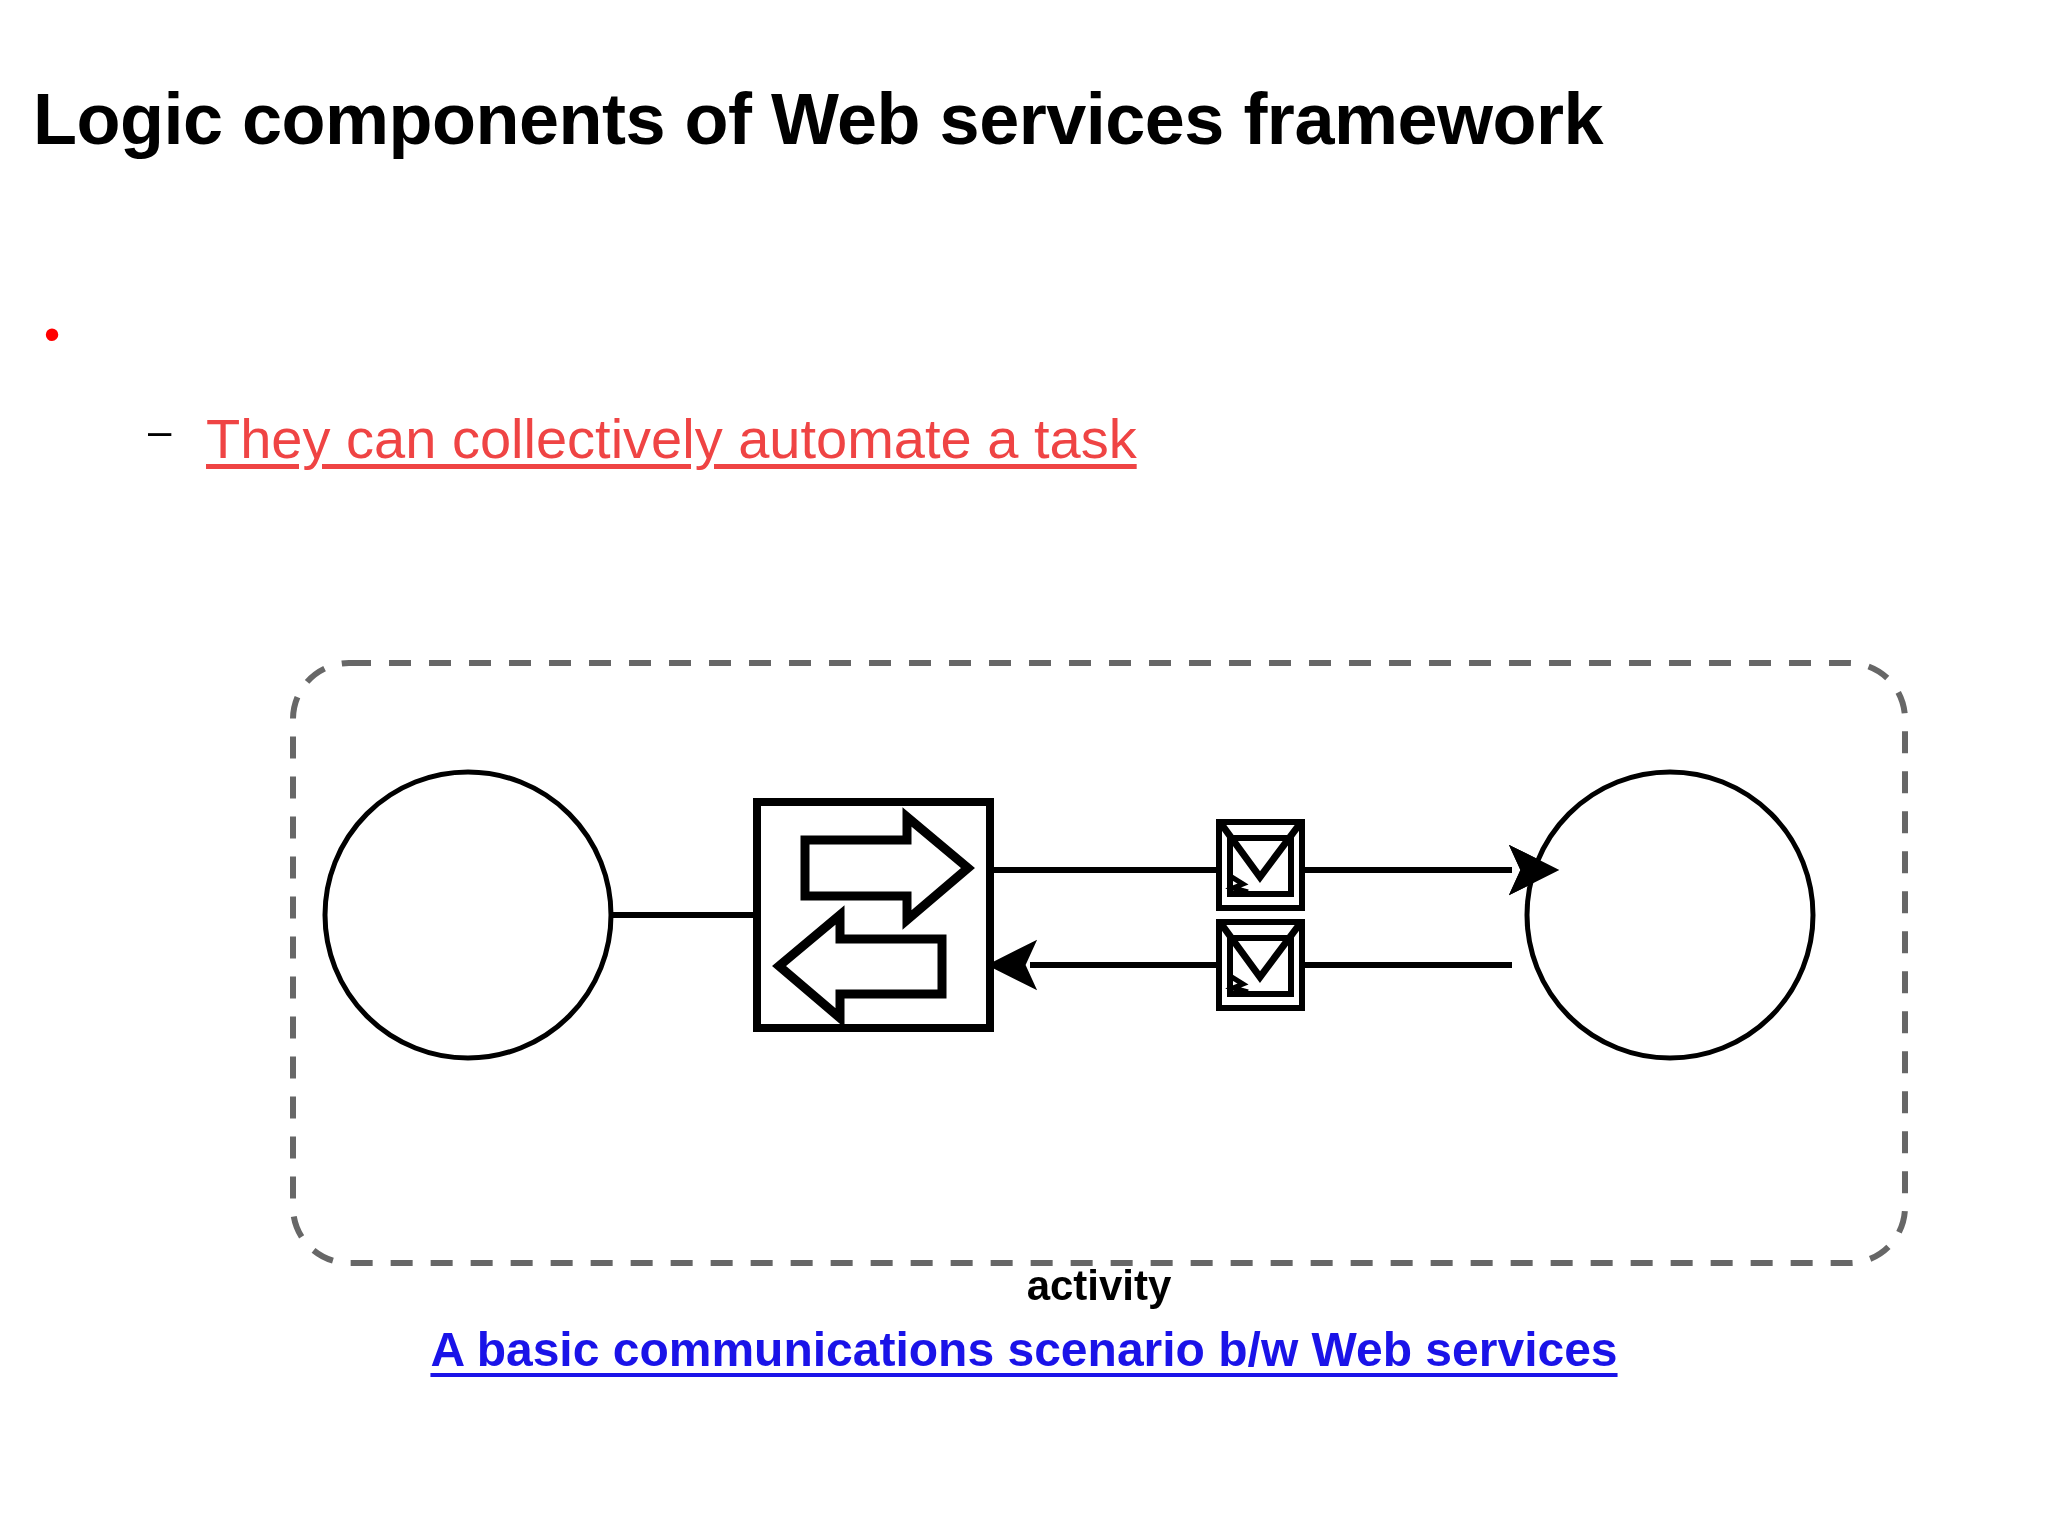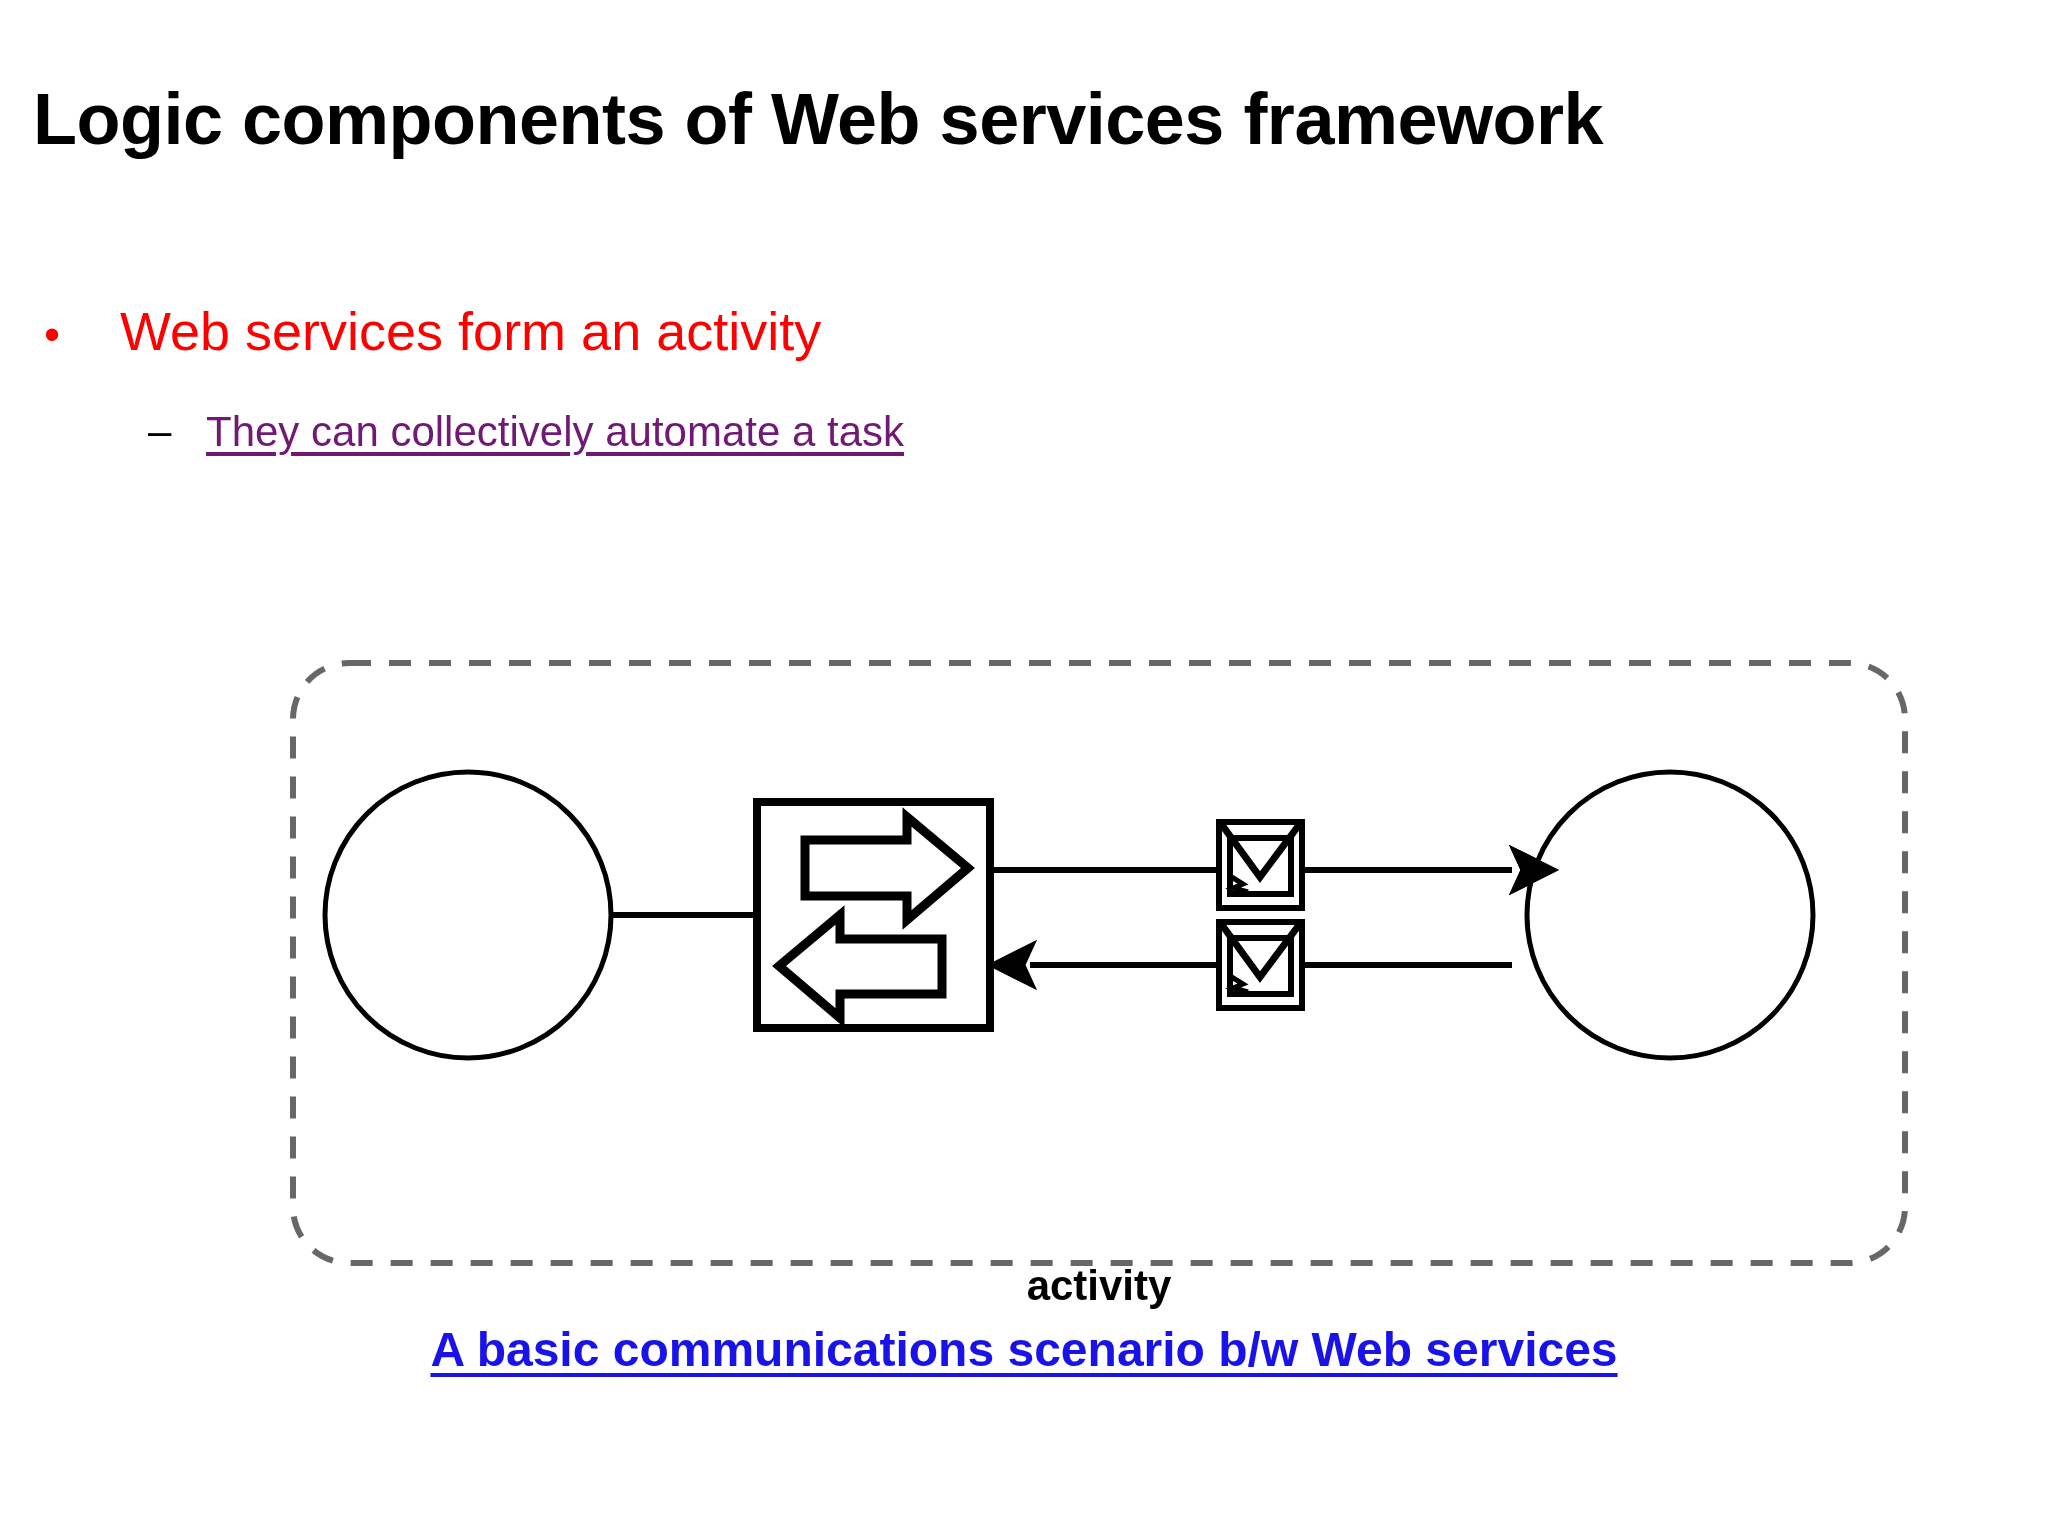--- a/index.html
+++ b/index.html
@@ -65,23 +65,23 @@
   }
   #bullet-level2 .bullet-marker {
     font-size: 42px;
     line-height: 1;
     color: #000000;
     width: 58px;
     flex: 0 0 58px;
     text-align: left;
   }
   #bullet-level2 .bullet-text {
-    font-size: 42px;
+    font-size: 56px;
     line-height: 1.05;
-    color: #701a75;
+    color: #ef4444;
     text-decoration: underline;
     text-underline-offset: 6px;
     white-space: nowrap;
   }
 
   
   #diagram {
     position: absolute;
     left: 0;
     top: 600px;
@@ -110,21 +110,20 @@
     cursor: pointer;
   }
 </style>
 </head>
 <body>
 
 <div id="slide-title">Logic components of Web services framework</div>
 
 <div id="bullet-level1">
   <span class="bullet-marker">•</span>
-  <span class="bullet-text">Web services form an activity</span>
 </div>
 
 <div id="bullet-level2">
   <span class="bullet-marker">–</span>
   <span class="bullet-text">They can collectively automate a task</span>
 </div>
 
 <div id="diagram">
   <svg width="2048" height="720" viewBox="0 0 2048 720" xmlns="http://www.w3.org/2000/svg">
 

